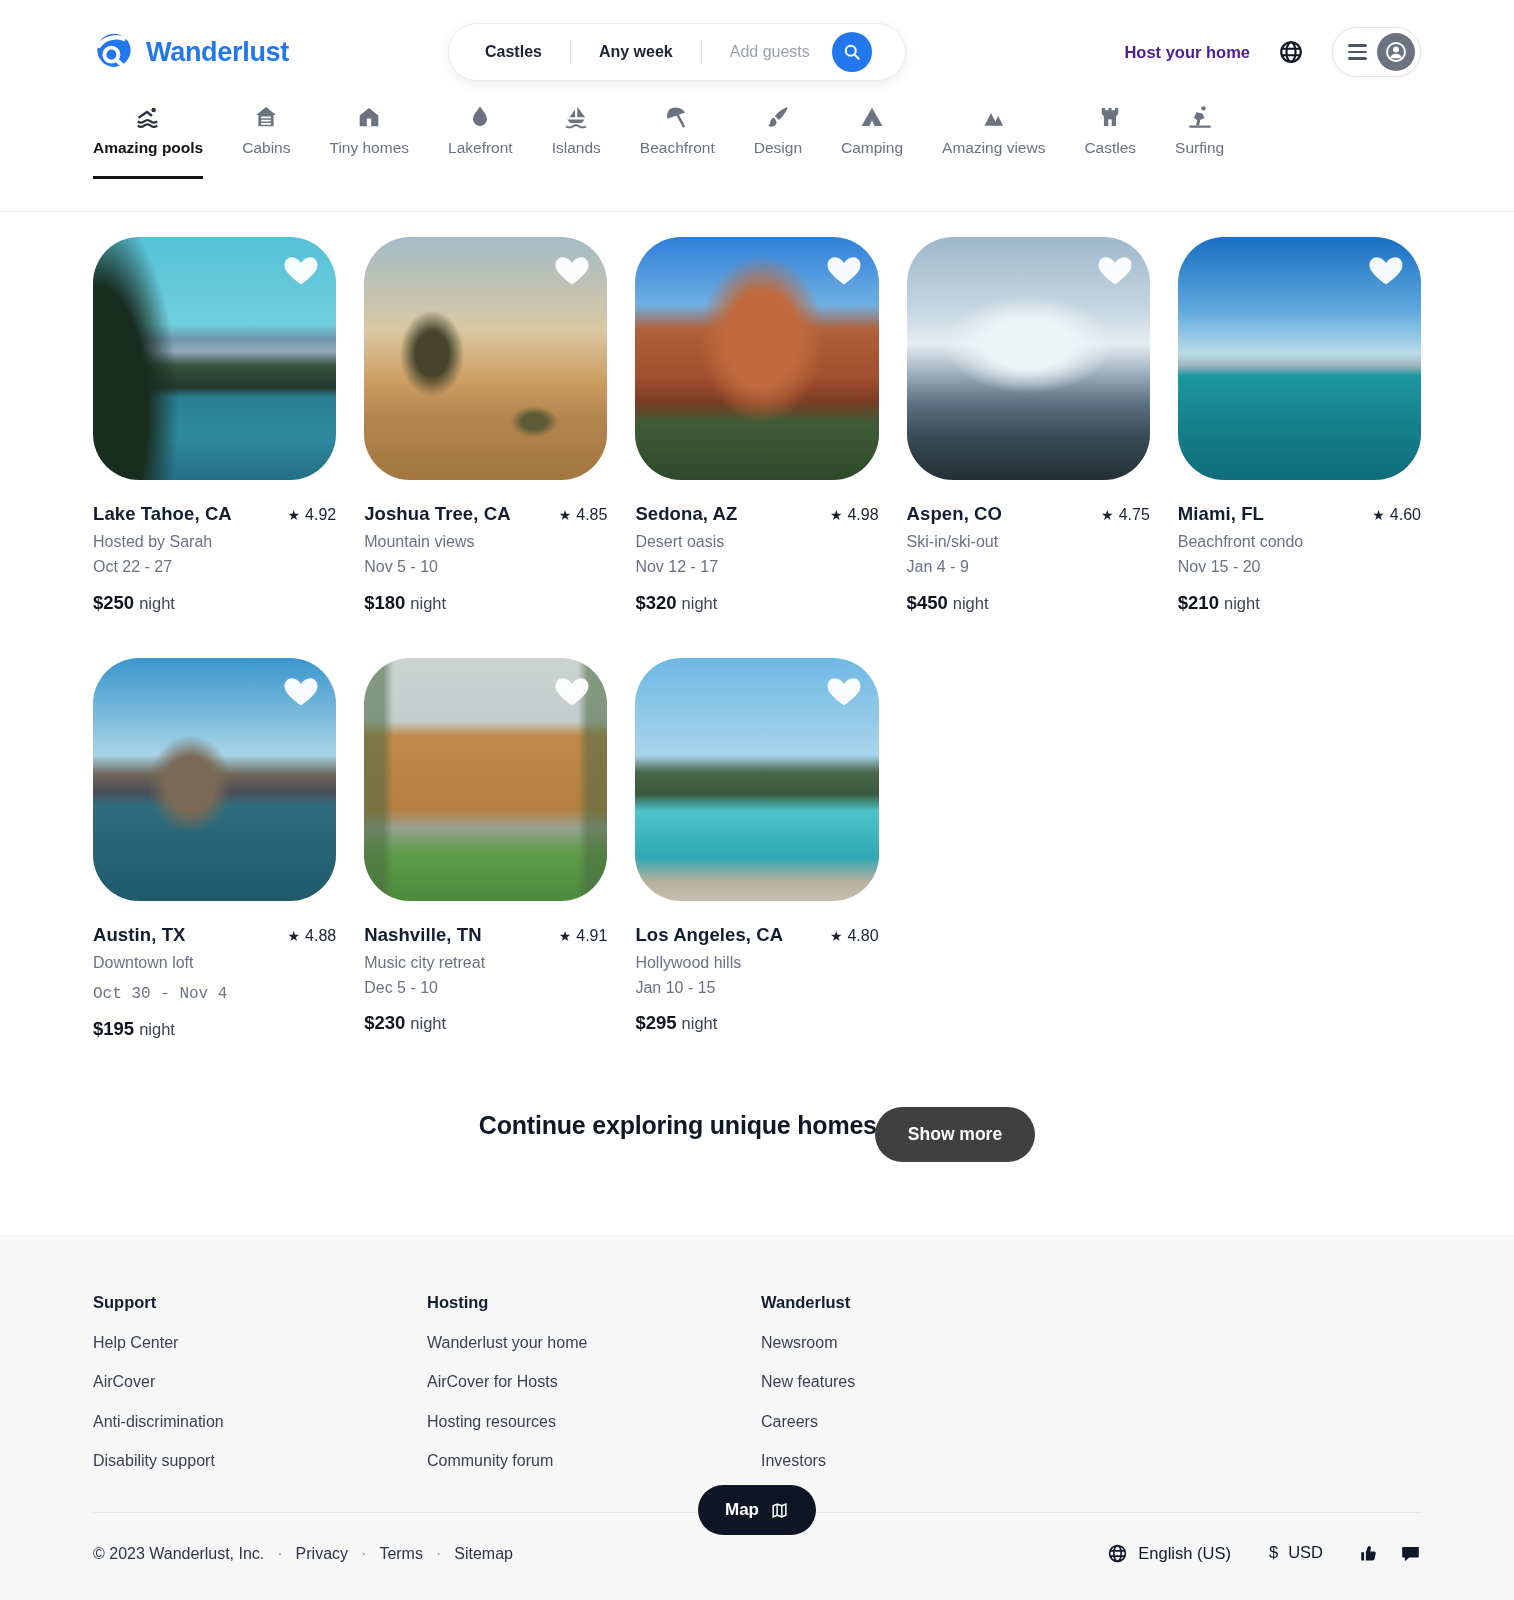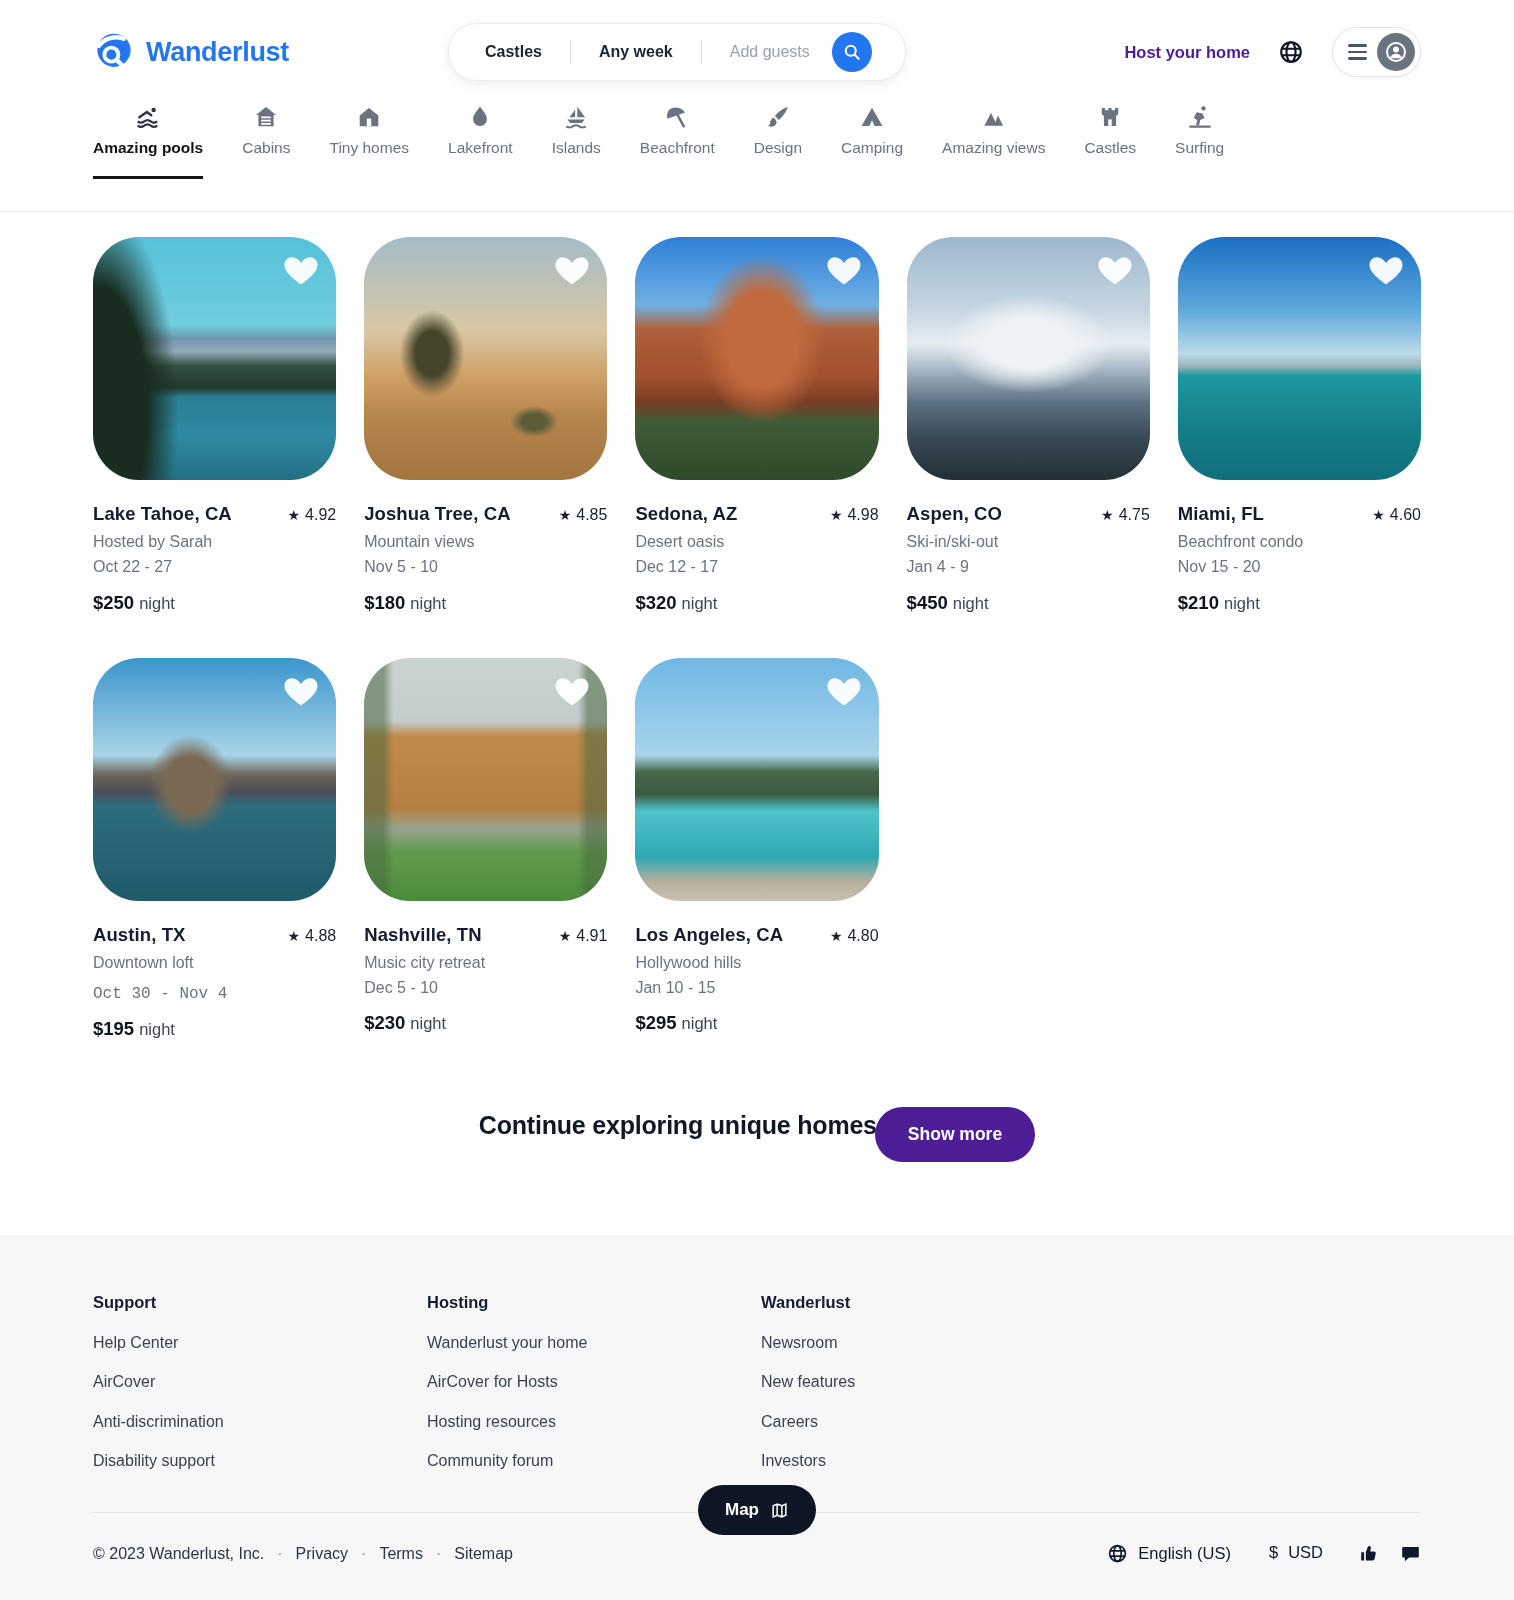--- a/index.html
+++ b/index.html
@@ -85,21 +85,21 @@
     linear-gradient(180deg,#4a6258 0%,#35504a 34%,#243a32 58%,#2c4630 78%,#1c2e20 100%); }
   .ph-los-angeles { background:
     linear-gradient(180deg,#6fb8e4 0%,#a8d4ec 40%,#48684a 47%,#3a5a3e 56%,#4ec4cc 63%,#2fa8b4 82%,#b8b09e 92%,#c8c0ae 100%); }
   .ph-palm-springs { background:
     radial-gradient(46% 34% at 50% 102%, #ded8ca 52%, rgba(222,216,202,0) 53%),
     linear-gradient(180deg,#2b7cd0 0%,#74aede 34%,#8a7050 42%,#75604a 55%,#aaa294 61%,#9a9488 67%,#c4b494 73%,#cabc9e 100%); }
 
   
   .explore { margin-top:58px; display:flex; justify-content:center; align-items:center; }
   .explore h2 { font-size:25px; font-weight:800; color:#101828; letter-spacing:-.2px; }
-  .show-more { margin-left:-2px; position:relative; top:9px; background:#4c1d95; color:#fff;
+  .show-more { margin-left:-2px; position:relative; top:9px; background:#404040; color:#fff;
     border:none; border-radius:30px; padding:17px 33px; font-size:17.5px; font-weight:600;
     font-family:inherit; cursor:pointer; }
 
   
   footer { margin-top:82px; background:#f7f7f8; padding:58px 93px 0; min-height:396px; }
   .cols { display:grid; grid-template-columns:334px 334px 334px; }
   .col-title { font-size:16.5px; font-weight:700; color:#141c30; }
   .col a { display:block; font-size:16px; color:#3a4150; text-decoration:none; margin-top:21.5px; cursor:pointer; }
   .bottom { margin-top:42px; border-top:1px solid #e8e8ea; position:relative;
     display:flex; justify-content:space-between; align-items:center; padding:30px 0 42px; }
@@ -316,21 +316,21 @@
           <svg width="38" height="38" viewBox="0 0 24 24">
             <path d="M12 21s-8.2-5.4-10-10C.6 7 3 3.9 6.2 3.9 8.4 3.9 10.5 5.2 12 7.5c1.5-2.3 3.6-3.6 5.8-3.6 3.2 0 5.6 3.1 4.2 7.1-1.8 4.6-10 10-10 10z" fill="#fff" opacity=".95"></path>
           </svg>
         </span>
     </div>
     <div class="card-top">
       <span class="loc">Sedona, AZ</span>
       <span class="rating"><span class="star">★</span>4.98</span>
     </div>
     <p class="sub">Desert oasis</p>
-    <p class="sub" style="margin-top:2px;">Dec 12 - 17</p>
+    <p class="sub" style="margin-top:2px;">Nov 12 - 17</p>
     <p class="price"><b>$320</b>night</p>
   </article>
     <article class="card">
     <div class="photo ph-aspen">
       <span class="heart icon">
           <svg width="38" height="38" viewBox="0 0 24 24">
             <path d="M12 21s-8.2-5.4-10-10C.6 7 3 3.9 6.2 3.9 8.4 3.9 10.5 5.2 12 7.5c1.5-2.3 3.6-3.6 5.8-3.6 3.2 0 5.6 3.1 4.2 7.1-1.8 4.6-10 10-10 10z" fill="#fff" opacity=".95"></path>
           </svg>
         </span>
     </div>

